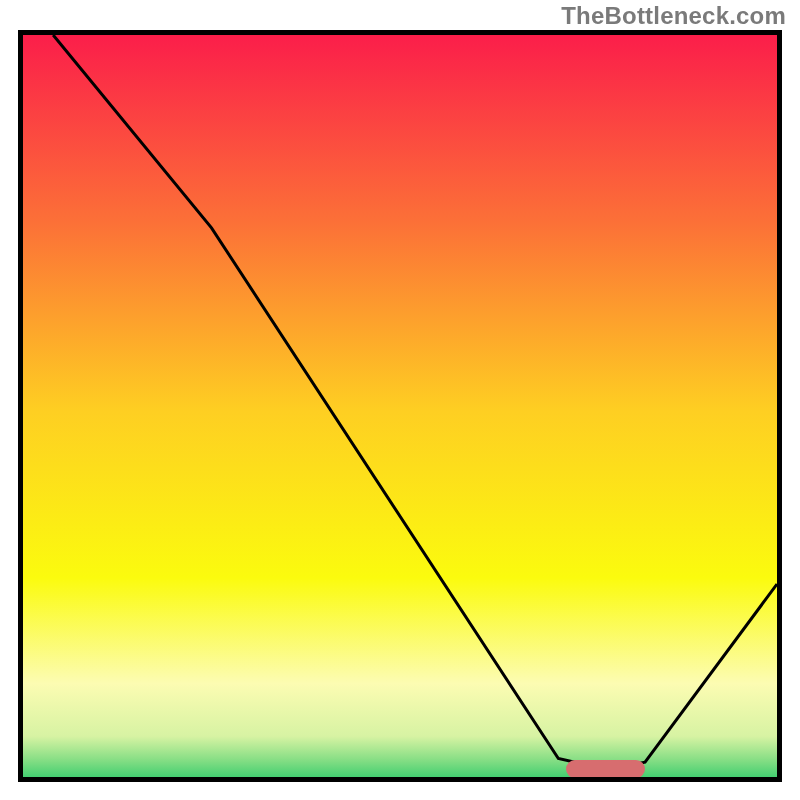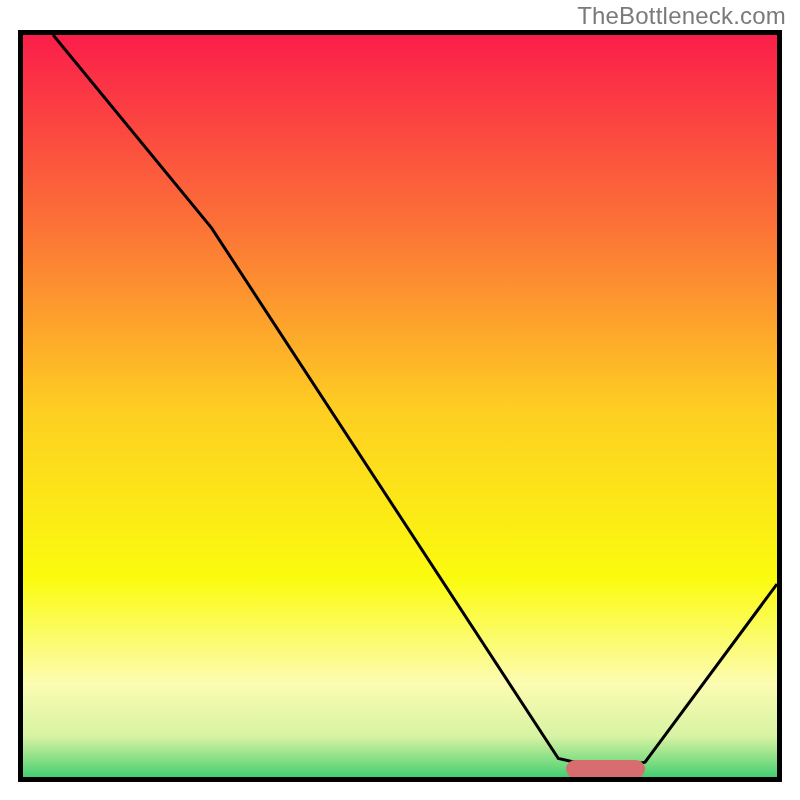--- a/index.html
+++ b/index.html
@@ -13,21 +13,21 @@
   .container {
     position: relative;
     width: 800px;
     height: 800px;
   }
   .watermark {
     position: absolute;
     top: 2px;
     right: 14px;
     font-size: 24px;
-    font-weight: 400;
+    font-weight: 700;
     color: #7a7a7a;
     letter-spacing: 0.2px;
     margin-left: 32px;
   }
   .plot-frame {
     position: absolute;
     left: 18px;
     top: 30px;
     width: 764px;
     height: 752px;

